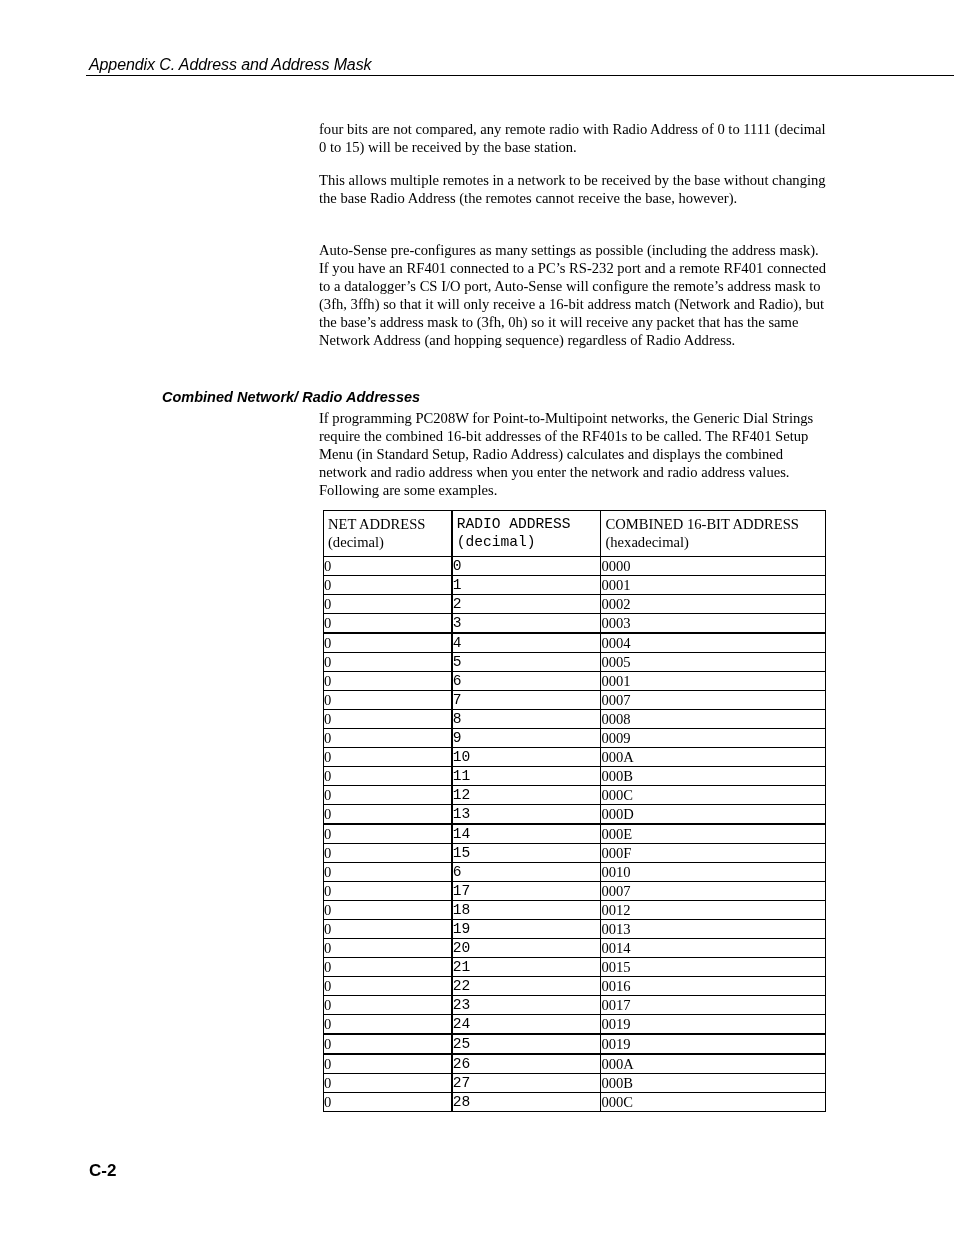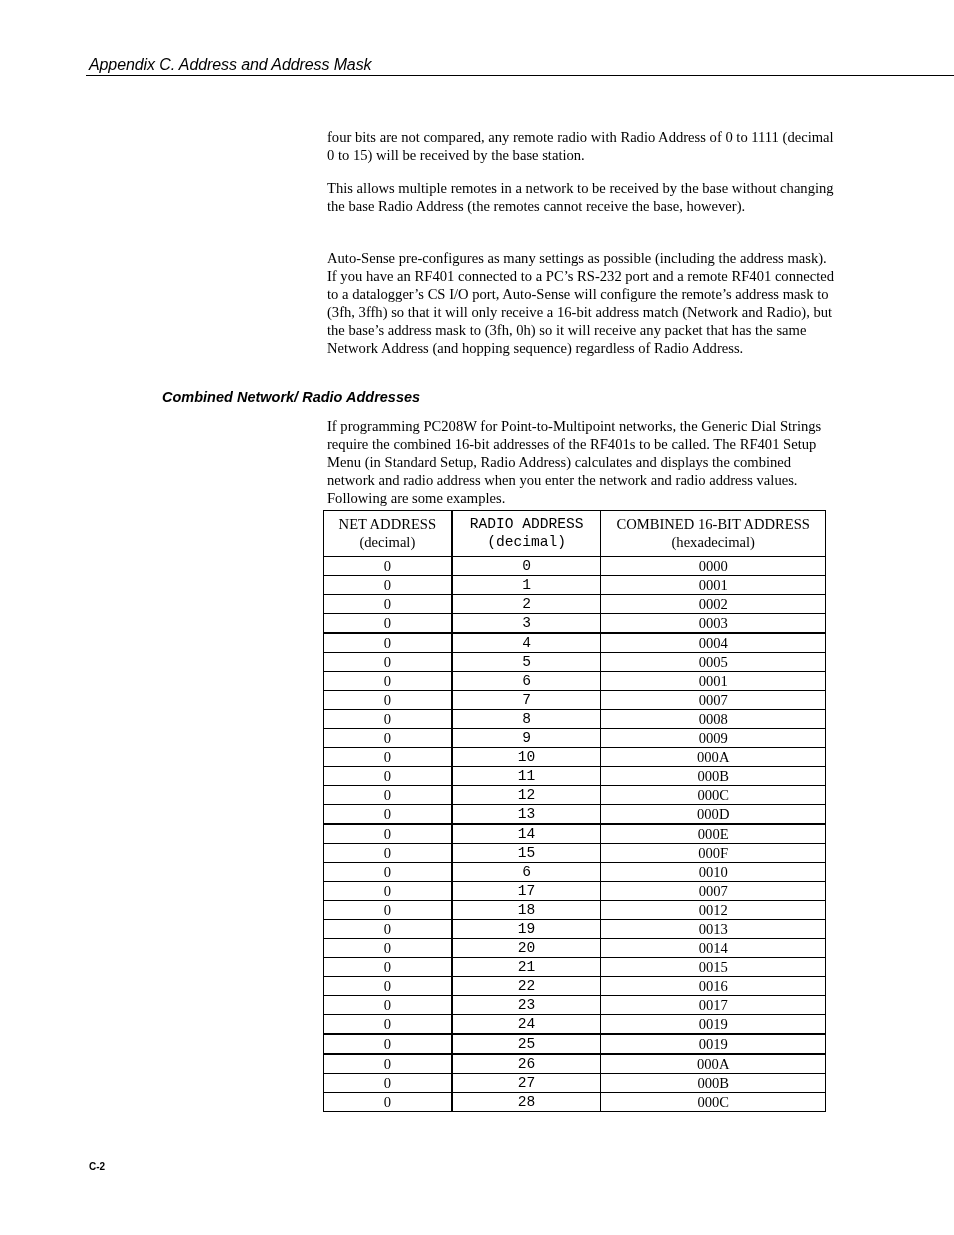--- a/index.html
+++ b/index.html
@@ -31,21 +31,21 @@
       height: 0;
       border-top: 1.5px solid #000;
     }
     .body-text {
       position: absolute;
       left: 311px;
       width: 510px;
       font-family: "Liberation Serif", serif;
       font-size: 14.6px;
       line-height: 18px;
-      margin: 16px;
+      margin: 8px;
     }
     .p1 { top: 112px; }
     .p2 { top: 163px; }
     .p3 { top: 233px; }
     .p4 { top: 401px; }
     .section-heading {
       position: absolute;
       left: 146px;
       top: 373px;
       font-family: "Liberation Sans", sans-serif;
@@ -55,21 +55,21 @@
       margin: 16px;
     }
     table.addr {
       position: absolute;
       left: 323px;
       top: 510px;
       width: 503px;
       border-collapse: collapse;
       font-family: "Liberation Serif", serif;
       font-size: 14.6px;
-      text-align: center;
+      text-align: left;
     }
     table.addr th {
       font-weight: normal;
       border: 1px solid #000;
       padding: 3px 4px 4px 4px;
       line-height: 18px;
       height: 38px;
     }
     table.addr td {
       border: 1px solid #000;
@@ -80,21 +80,21 @@
     table.addr .c1 { width: 124px; border-right-width: 2px; }
     table.addr .c2 { width: 146px; font-family: Liberation Mono, monospace; }
     table.addr .c3 { width: 229px; }
     table.addr tr.thick td { border-bottom-width: 2px; }
     .page-num {
       position: absolute;
       left: 89px;
       top: 1161px;
       font-family: "Liberation Sans", sans-serif;
       font-weight: bold;
-      font-size: 10px;
+      font-size: 17px;
     }
   </style>
 </head>
 <body>
 
 <div class="header">Appendix C.  Address and Address Mask</div>
 <div class="header-rule"></div>
 
 <p class="body-text p1">four bits are not compared, any remote radio with Radio Address of 0 to 1111 (decimal 0 to 15) will be received by the base station.</p>
 <p class="body-text p2">This allows multiple remotes in a network to be received by the base without changing the base Radio Address (the remotes cannot receive the base, however).</p>

